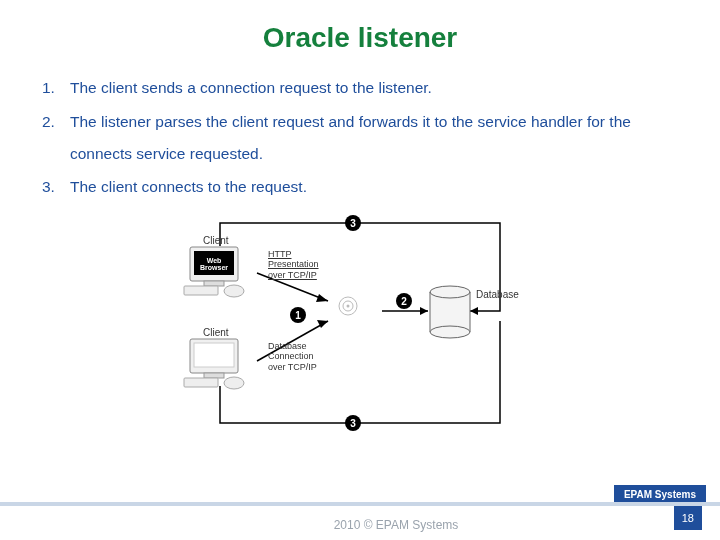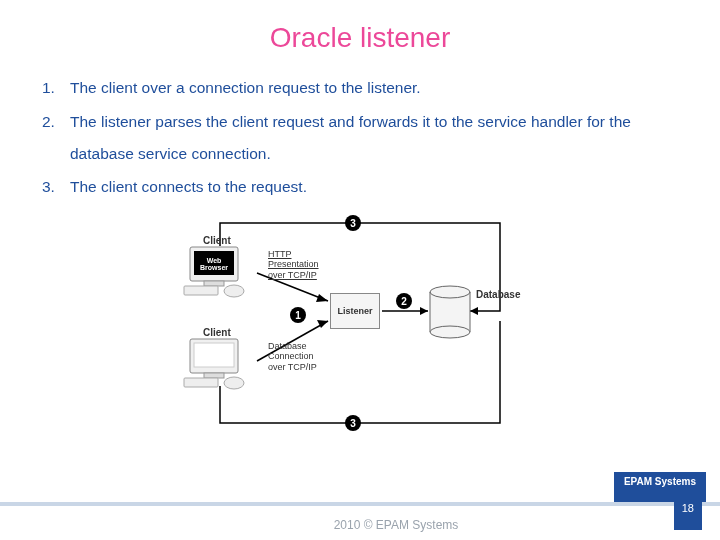--- a/index.html
+++ b/index.html
@@ -6,23 +6,23 @@
   body {
     width: 720px;
     height: 540px;
     font-family: Arial, Helvetica, sans-serif;
     background: #fff;
     position: relative;
     overflow: hidden;
   }
   .title {
     text-align: center;
-    color: #ec4899;
+    color: #15803d;
     font-size: 28px;
-    font-weight: normal;
+    font-weight: bold;
     margin-top: 22px;
     margin-bottom: 18px;
   }
   .list {
     padding: 0 28px 0 42px;
     color: #1f4e9b;
     font-size: 15.5px;
     line-height: 2.05;
   }
   .list-item {
@@ -48,21 +48,21 @@
     border-radius: 50%;
     font-size: 10px; font-weight: bold;
     display: flex; align-items: center; justify-content: center;
   }
   .d-label {
     position: absolute;
     font-size: 9px;
     color: #333;
     line-height: 1.15;
   }
-  .d-label.bold { font-weight: bold; font-size: 10px; }
+  .d-label.bold { font-weight: normal; font-size: 10px; }
   .listener-box {
     position: absolute;
     border: 1px solid #888;
     background: #f5f5f5;
     width: 50px; height: 36px;
     display:flex; flex-direction:column; align-items:center; justify-content:center;
     font-size:9px; font-weight:bold; color:#333;
   }
   .web-browser {
     position: absolute;
@@ -78,53 +78,53 @@
     width: 100%; height: 4px;
     background: #c9d6e6;
   }
   .footer-right {
     position: absolute;
     right: 14px; bottom: 38px;
     background: #1f4e9b;
     color: #fff;
     font-size: 10px;
     font-weight: bold;
-    padding: 4px 10px 15px 10px;
+    padding: 4px 10px 2px 10px;
   }
   .copyright {
     position: absolute;
     bottom: 8px;
     width: 100%;
     text-align: center;
     font-size: 12px;
     color: #9aa3ad;
     margin-left: 36px;
   }
   .page-num {
     position: absolute;
     right: 18px; bottom: 10px;
     background: #1f4e9b;
     color: #fff;
     font-size: 11px;
-    padding: 16px 8px;
+    padding: 6px 8px;
   }
 </style>
 </head>
 <body>
 
 <h1 class="title">Oracle listener</h1>
 
 <div class="list">
   <div class="list-item">
     <span class="list-num">1.</span>
-    <span class="list-text">The client over a connection request to the listener.</span>
+    <span class="list-text">The client sends a connection request to the listener.</span>
   </div>
   <div class="list-item">
     <span class="list-num">2.</span>
-    <span class="list-text">The listener parses the client request and forwards it to the service handler for the database service connection.</span>
+    <span class="list-text">The listener parses the client request and forwards it to the service handler for the connects service requested.</span>
   </div>
   <div class="list-item">
     <span class="list-num">3.</span>
     <span class="list-text">The client connects to the request.</span>
   </div>
 </div>
 
 <div class="diagram-wrap">
   <svg width="400" height="230">
 
@@ -173,23 +173,20 @@
     </g>
   </svg>
 
   <div class="d-label bold" style="left:43px; top:24px;">Client</div>
   <div class="web-browser" style="left:37px; top:44px;">Web<br>Browser</div>
   <div class="d-label bold" style="left:43px; top:116px;">Client</div>
 
   <div class="d-label" style="left:108px; top:38px;text-decoration:underline;">HTTP<br>Presentation<br>over TCP/IP</div>
   <div class="d-label" style="left:108px; top:130px;">Database<br>Connection<br>over TCP/IP</div>
 
-  <div class="listener-box" style="left:170px; top:82px;">
-    <span>Listener</span>
-  </div>
 
   <div class="d-label bold" style="left:316px; top:78px;">Database</div>
 
   <div class="badge" style="left:130px; top:96px;">1</div>
   <div class="badge" style="left:236px; top:82px;">2</div>
   <div class="badge" style="left:185px; top:4px;">3</div>
   <div class="badge" style="left:185px; top:204px;">3</div>
 </div>
 
 <div class="footer-bar"></div>

